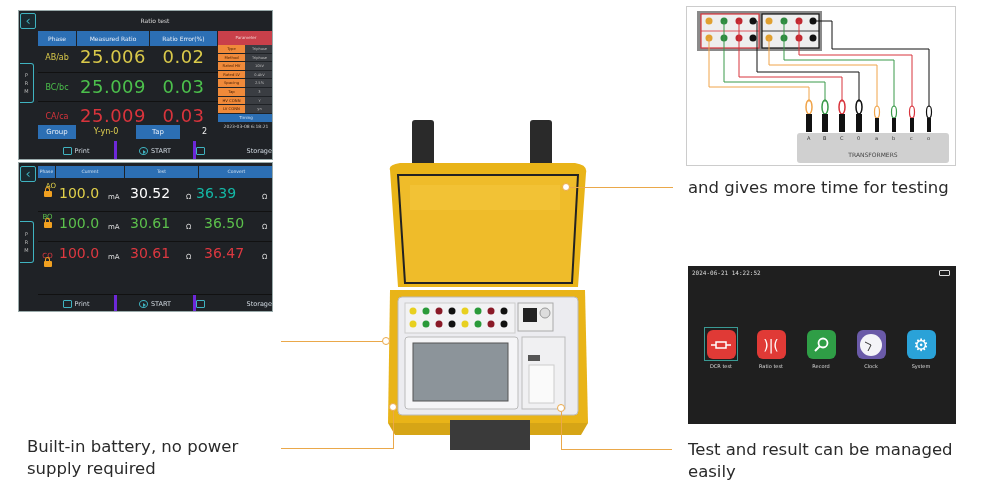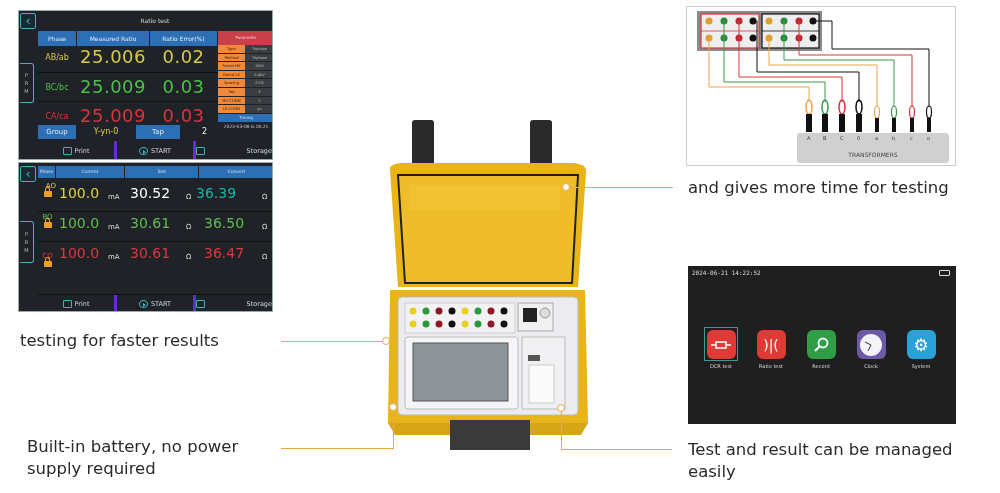--- a/index.html
+++ b/index.html
@@ -397,21 +397,20 @@
 <div class="dot" style="left:389px;top:403px;"></div>
 
 <div class="callout" style="left:570px;top:187px;width:103px;"></div>
 <div class="dot" style="left:562px;top:183px;"></div>
 
 <div class="callout" style="left:561px;top:449px;width:111px;"></div>
 <div class="callout-v" style="left:561px;top:412px;height:38px;"></div>
 <div class="dot" style="left:557px;top:404px;"></div>
 
 <div class="caption" style="left:20px;top:330px;">
-  <div>testing for faster results</div>
 </div>
 <div class="caption" style="left:20px;top:436px;margin-left:7px;">
   <div>Built-in battery, no power</div>
   <div>supply required</div>
 </div>
 <div class="caption" style="left:688px;top:177px;">
   <div>and gives more time for testing</div>
 </div>
 <div class="caption" style="left:688px;top:439px;">
   <div>Test and result can be managed</div>

